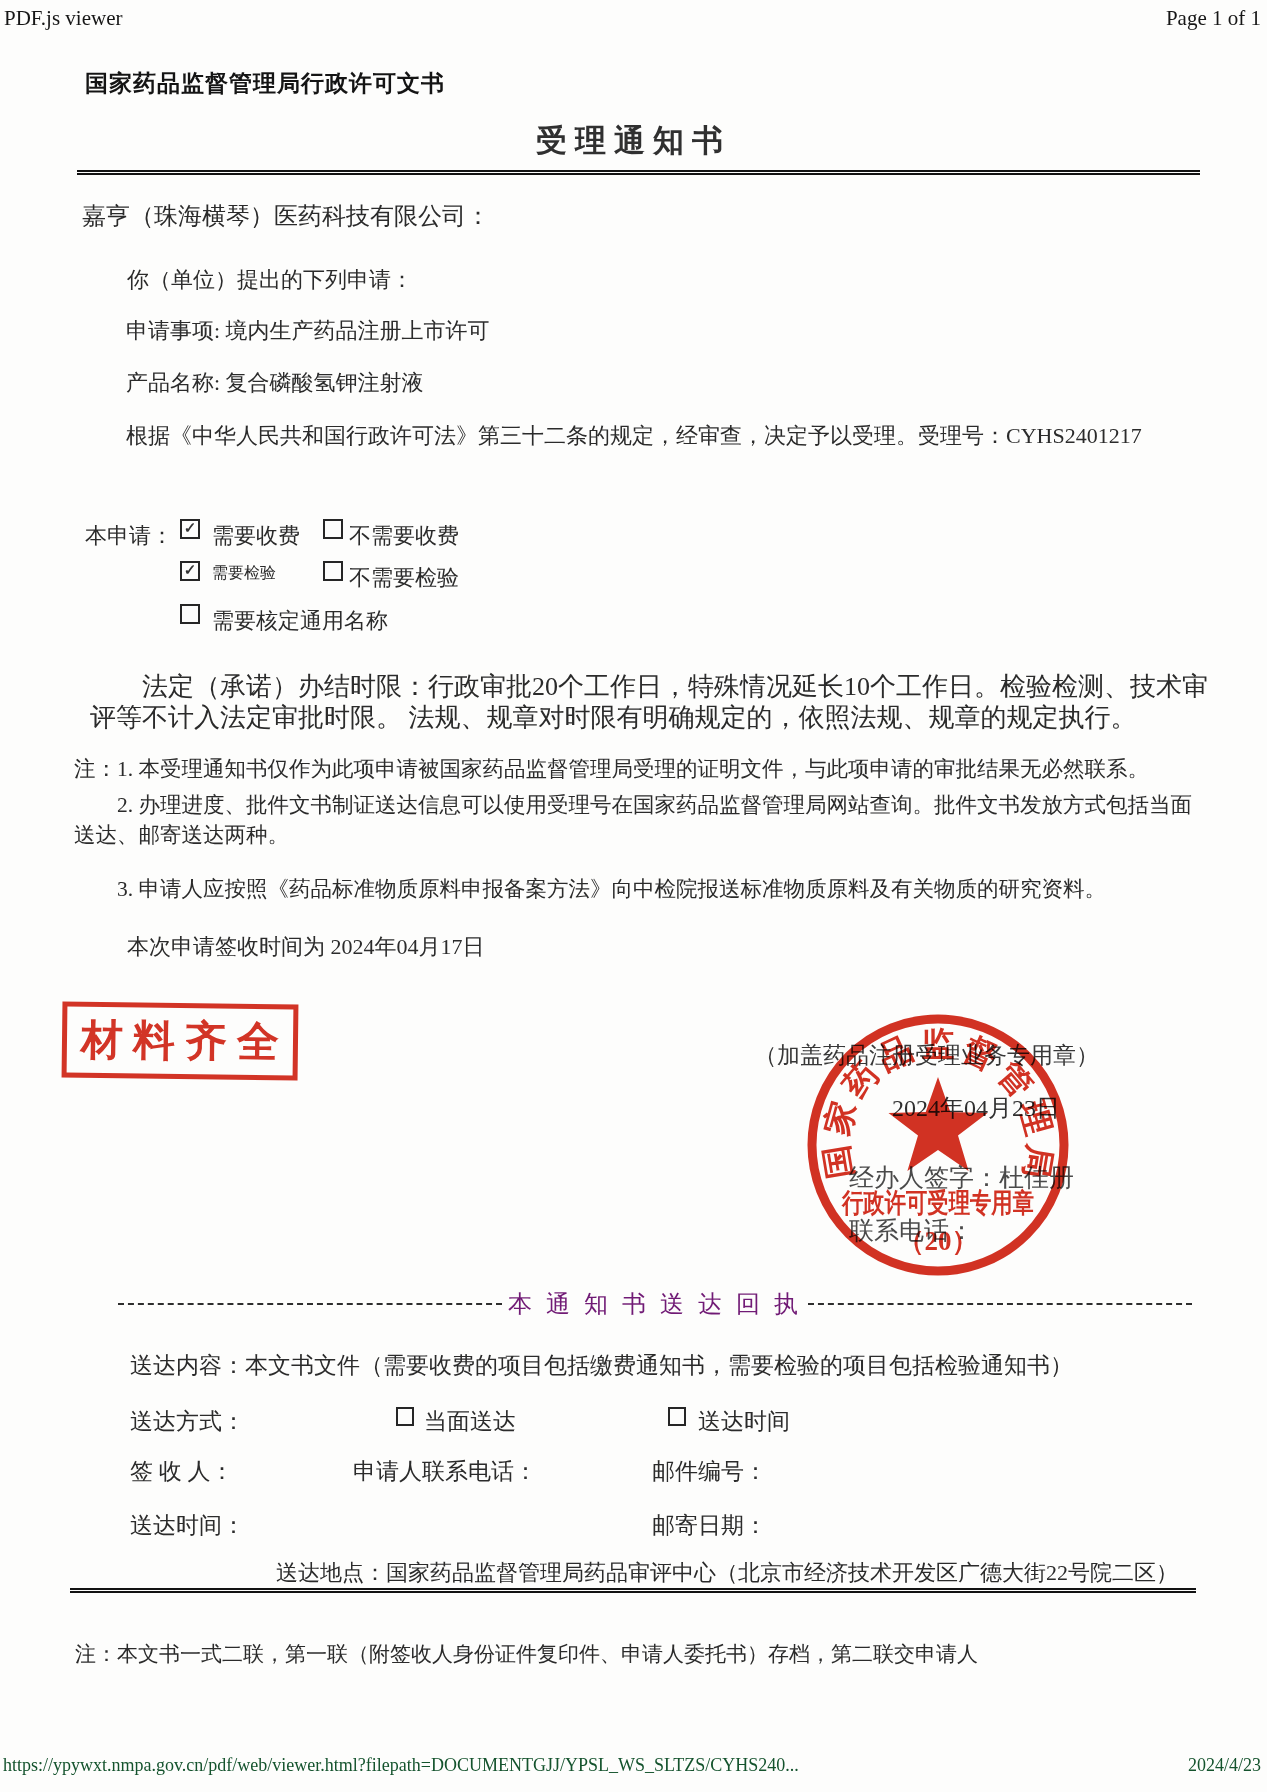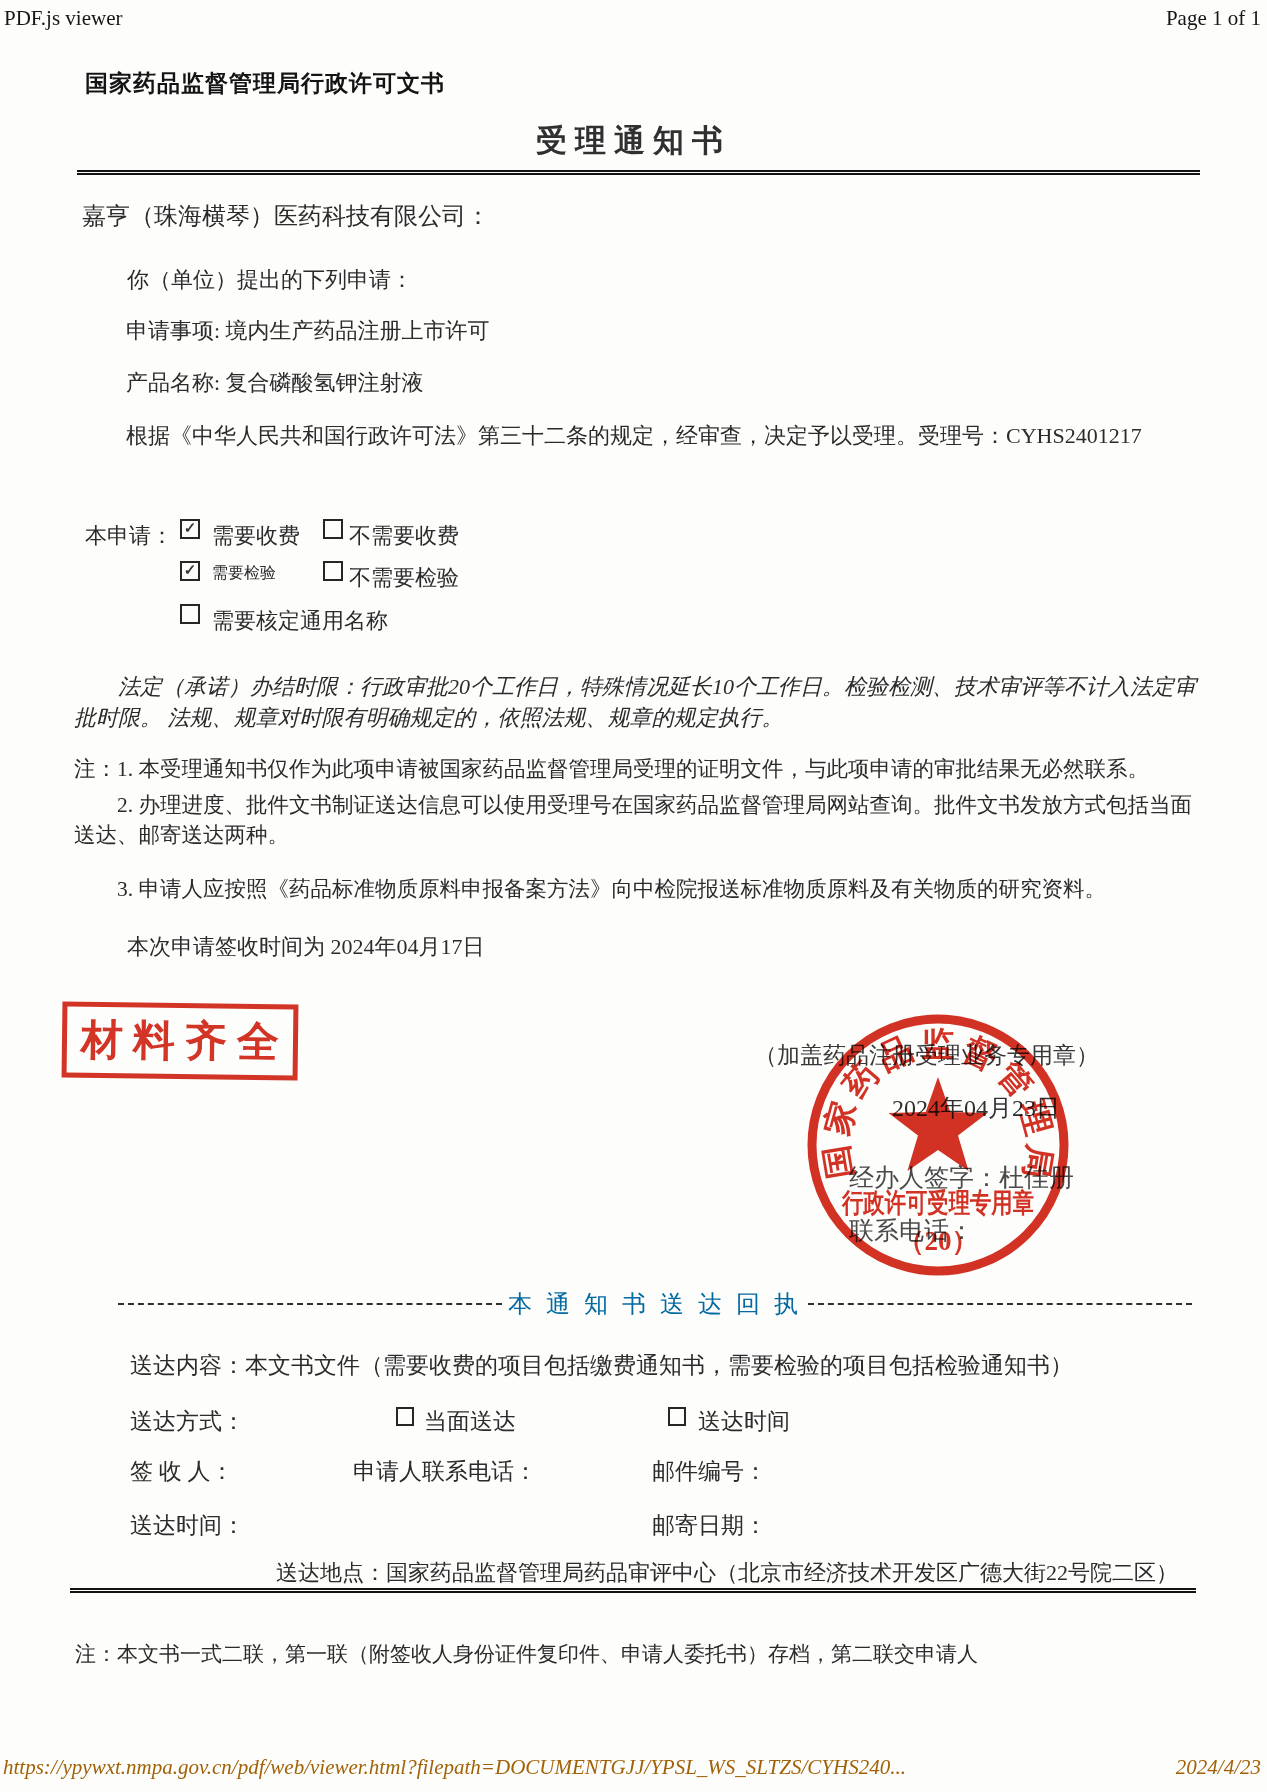--- a/index.html
+++ b/index.html
@@ -44,29 +44,29 @@
   .stamp-box span{
     font-size:42px; font-weight:700; color:var(--stamp-red); letter-spacing:10px;
     text-indent:10px;
   }
   .graytxt{ color:#4a4a4a; }
   .divider{
     position:absolute; left:118px; top:1290px; width:1074px; height:28px;
     display:flex; align-items:center; gap:4px;
   }
   .divider .dash{ flex:1; border-top:2.5px dashed #2e2e2e; height:0; }
-  .divider .dtxt{ font-size:24px; letter-spacing:4px; color:#0369a1; padding:0 2px;}
+  .divider .dtxt{ font-size:24px; letter-spacing:4px; color:#701a75; padding:0 2px;}
   .seal{
     position:absolute; left:801px; top:1010px; width:274px; height:274px;
     mix-blend-mode:multiply; opacity:0.96;
   }
   .footer{
     position:absolute; left:3px; right:6px; top:1755px;
     display:flex; justify-content:space-between;
-    font-size:21px; color:#a16207;font-style:italic;
+    font-size:18px; color:#14532d;
   }
 </style>
 </head>
 <body>
 
 <div id="page">
 
   <div class="topbar">
     <span>PDF.js viewer</span>
     <span>Page 1 of 1</span>
@@ -90,21 +90,21 @@
   <div class="abs" style="left:349px; top:521px; font-size:22px;">不需要收费</div>
 
   <span class="cb" style="left:180px; top:561px;"><span>✓</span></span>
   <div class="abs" style="left:212px; top:563px; font-size:16px;">需要检验</div>
   <span class="cb" style="left:323px; top:561px;"></span>
   <div class="abs" style="left:349px; top:563px; font-size:22px;">不需要检验</div>
 
   <span class="cb" style="left:180px; top:604px;"></span>
   <div class="abs" style="left:212px; top:606px; font-size:22px;">需要核定通用名称</div>
 
-  <div class="para" style="left:74px; top:671px; width:1122px; font-size:22px; text-indent:2em;font-style:italic;">法定（承诺）办结时限：行政审批20个工作日，特殊情况延长10个工作日。检验检测、技术审评等不计入法定审批时限。 法规、规章对时限有明确规定的，依照法规、规章的规定执行。</div>
+  <div class="para" style="left:90px; top:671px; width:1122px; font-size:26px; text-indent:2em;">法定（承诺）办结时限：行政审批20个工作日，特殊情况延长10个工作日。检验检测、技术审评等不计入法定审批时限。 法规、规章对时限有明确规定的，依照法规、规章的规定执行。</div>
   <div class="para" style="left:74px; top:754px; width:1130px; font-size:21.5px; line-height:30px;">注：1. 本受理通知书仅作为此项申请被国家药品监督管理局受理的证明文件，与此项申请的审批结果无必然联系。</div>
   <div class="para" style="left:74px; top:790px; width:1128px; font-size:21.5px; line-height:30px; text-indent:2em;">2. 办理进度、批件文书制证送达信息可以使用受理号在国家药品监督管理局网站查询。批件文书发放方式包括当面送达、邮寄送达两种。</div>
   <div class="para" style="left:74px; top:874px; width:1128px; font-size:21.5px; line-height:30px; text-indent:2em;">3. 申请人应按照《药品标准物质原料申报备案方法》向中检院报送标准物质原料及有关物质的研究资料。</div>
   <div class="abs" style="left:127px; top:932px; font-size:22px;">本次申请签收时间为 2024年04月17日</div>
 
   <div class="abs" style="left:754px; top:1040px; font-size:23px; color:#383838;">（加盖药品注册受理业务专用章）</div>
   <div class="abs" style="left:892px; top:1092px; font-size:24px; color:#303030;">2024年04月23日</div>
   <div class="abs graytxt" style="left:849px; top:1161px; font-size:25px;">经办人签字：杜佳册</div>
   <div class="abs graytxt" style="left:849px; top:1214px; font-size:25px;">联系电话：</div>
 

